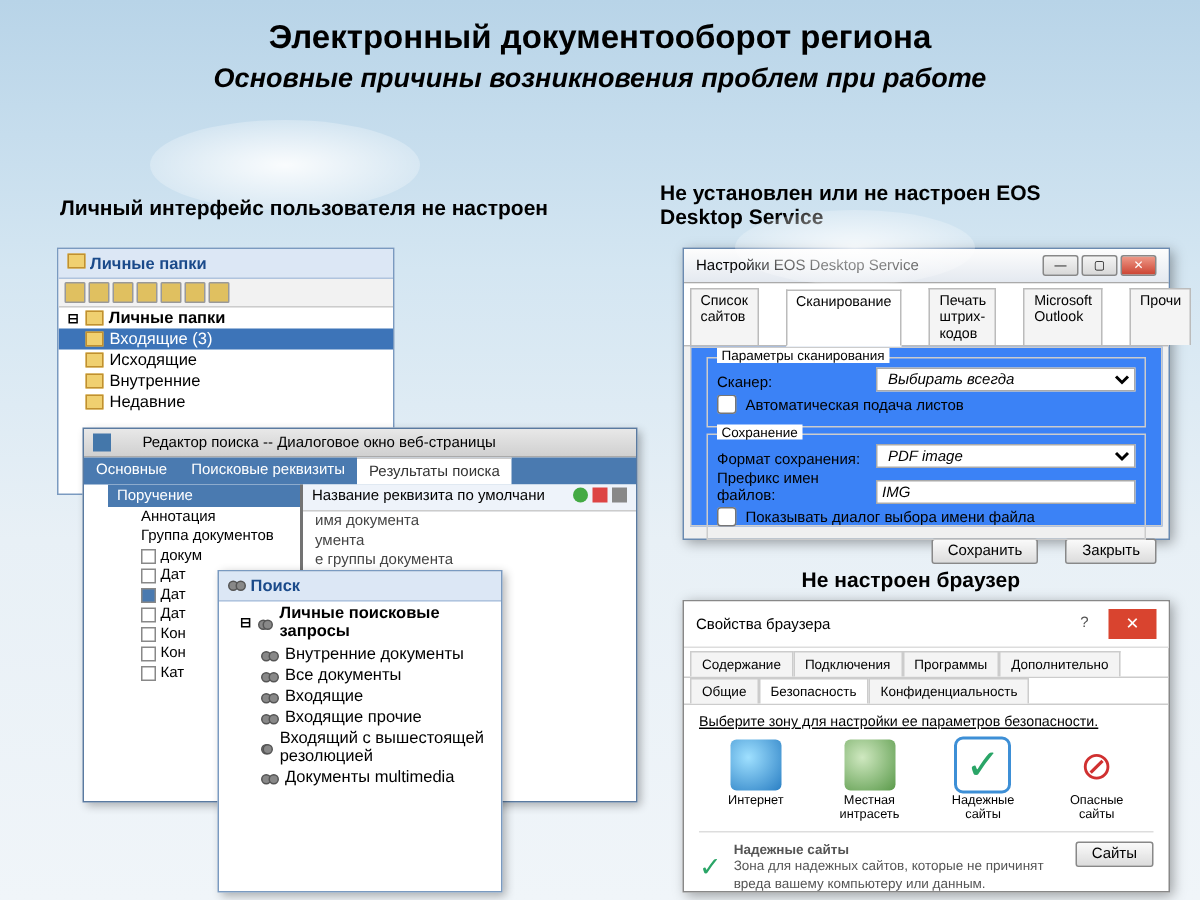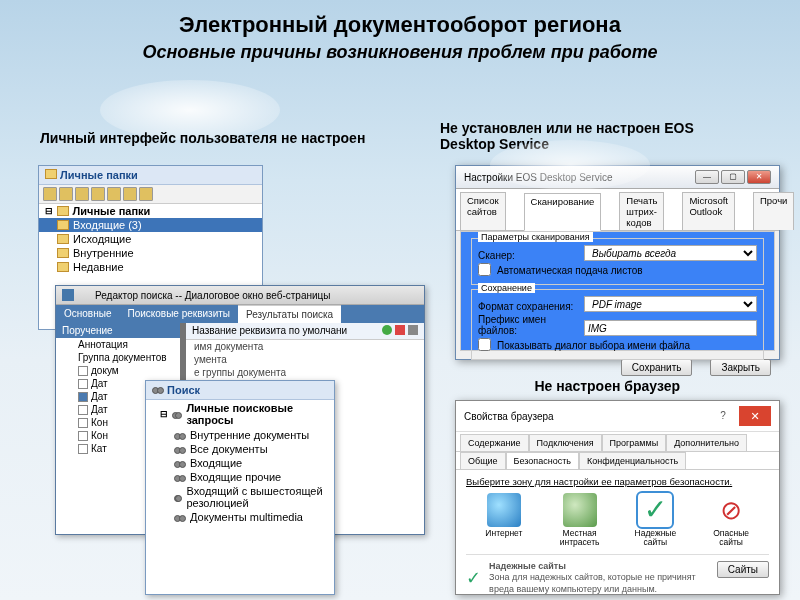--- a/index.html
+++ b/index.html
@@ -33,21 +33,21 @@
   .tree-row.sel { background: #3d74b8; color: #fff; }
   .fico { width: 12px; height: 10px; background: #f0d070; border: 1px solid #c09030; display: inline-block; }
 
   
   .p2 { position: absolute; left: 55px; top: 285px; width: 370px; height: 250px; background: #fff; border: 1px solid #5a7aa0; font-size: 10px; box-shadow: 2px 2px 6px rgba(0,0,0,0.3); }
   .p2-title { background: linear-gradient(#e8e8e8,#d0d0d0); padding: 3px 6px; font-size: 10px; border-bottom: 1px solid #aaa; display: flex; align-items: center; gap: 21px; }
   .p2-tabs { display: flex; background: #4a7ab0; }
   .p2-tab { padding: 3px 8px; color: #fff; font-size: 10px; cursor: pointer; }
   .p2-tab.active { background: #fff; color: #333; border-top: 1px solid #ccc; }
   .p2-body { display: flex; height: 210px; }
-  .p2-left { width: 130px; border-right: 6px solid #737373; overflow: hidden; }
+  .p2-left { width: 130px; border-right: 2px solid #737373; overflow: hidden; margin-left: 16px; }
   .p2-left .hdr { background: #4a7ab0; color: #fff; padding: 2px 6px; font-size: 10px; }
   .p2-left .item { padding: 1px 4px 1px 22px; font-size: 10px; display: flex; align-items: center; gap: 3px; }
   .chk { width: 10px; height: 10px; border: 1px solid #888; background: #fff; display: inline-block; }
   .p2-right { flex: 1; }
   .p2-right .rh { background: #eef3fa; padding: 2px 6px; font-size: 10px; border-bottom: 1px solid #ccc; display:flex; justify-content: space-between; }
   .p2-right .ritem { padding: 1px 8px; font-size: 10px; color: #444; }
   .mini-ico { width:10px; height:10px; display:inline-block; }
   .ico-g { background:#4a4; border-radius:50%; }
   .ico-r { background:#d44; }
 

